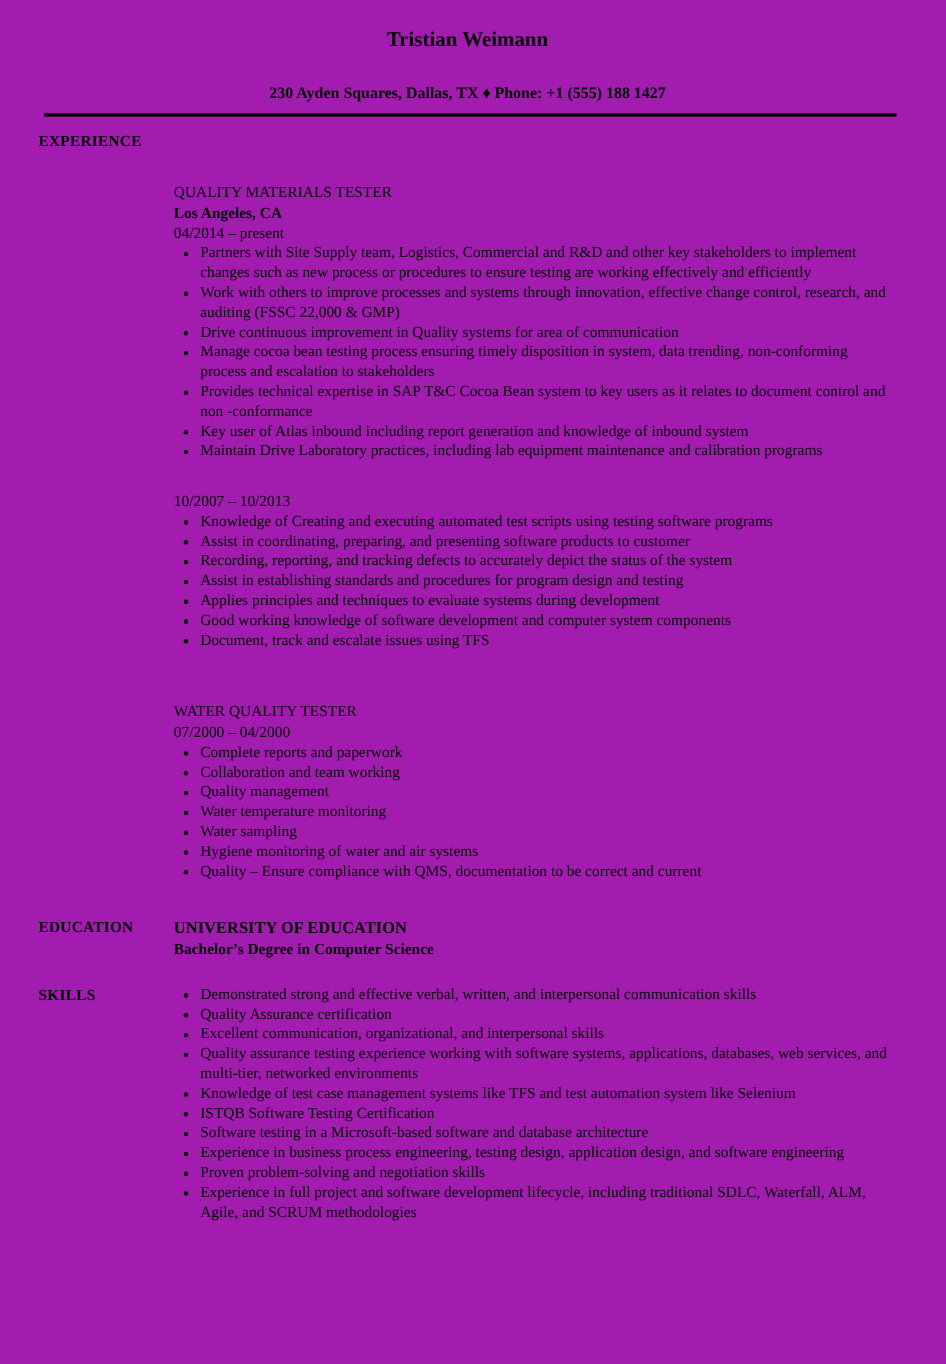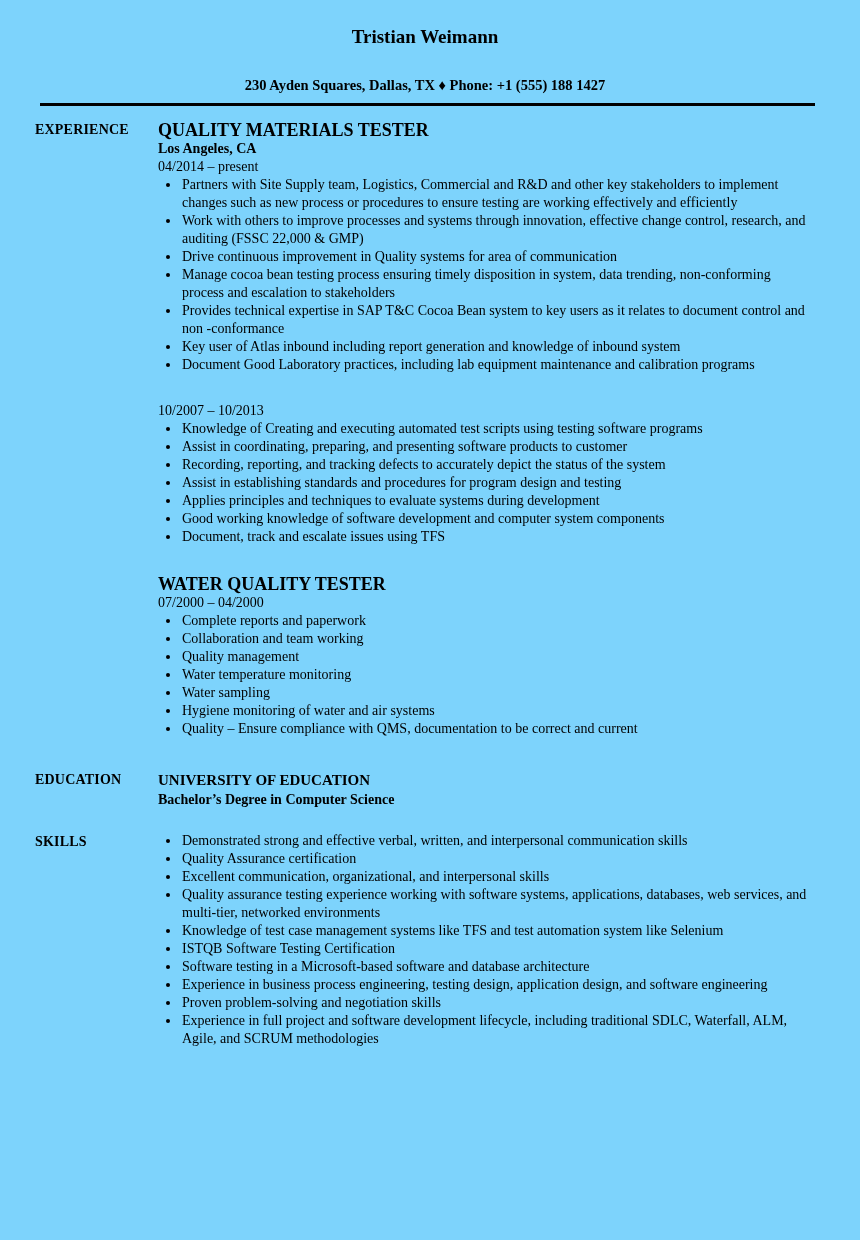--- a/index.html
+++ b/index.html
@@ -6,21 +6,21 @@
     margin: 0;
     padding: 0;
     background: #f7f7f7;
   }
   .page {
     position: relative;
     width: 860px;
     height: 1240px;
     box-sizing: border-box;
     padding: 27px 45px 0 35px;
-    background: #7dd3fc;
+    background: #a21caf;
     font-family: "Liberation Serif", serif;
     color: #000;
     overflow: hidden;
   }
   
   .name {
     text-align: center;
     font-size: 19px;
     font-weight: 700;
     line-height: 20px;
@@ -55,23 +55,24 @@
   .section-content {
     flex: 1;
     min-width: 0;
   }
   .section-experience { margin-top: 14px; }
   .section-education  { margin-top: 32px; }
   .section-skills     { margin-top: 22px; }
   
   .job + .job { margin-top: 28px; }
   .job-title {
-    font-weight: 700;
-    font-size: 18px;
+    font-weight: 400;
+    font-size: 14px;
     line-height: 20px;
+    margin-top: 46px;
   }
   .job-location {
     font-weight: 700;
     font-size: 14px;
     line-height: 18px;
   }
   .job-dates {
     font-size: 14px;
     line-height: 18px;
   }
@@ -117,21 +118,21 @@
         <div class="job-title">QUALITY MATERIALS TESTER</div>
         <div class="job-location">Los Angeles, CA</div>
         <div class="job-dates">04/2014 – present</div>
         <ul class="bullets">
             <li>Partners with Site Supply team, Logistics, Commercial and R&amp;D and other key stakeholders to implement changes such as new process or procedures to ensure testing are working effectively and efficiently</li>
             <li>Work with others to improve processes and systems through innovation, effective change control, research, and auditing (FSSC 22,000 &amp; GMP)</li>
             <li>Drive continuous improvement in Quality systems for area of communication</li>
             <li>Manage cocoa bean testing process ensuring timely disposition in system, data trending, non-conforming process and escalation to stakeholders</li>
             <li>Provides technical expertise in SAP T&amp;C Cocoa Bean system to key users as it relates to document control and non -conformance</li>
             <li>Key user of Atlas inbound including report generation and knowledge of inbound system</li>
-            <li>Document Good Laboratory practices, including lab equipment maintenance and calibration programs</li>
+            <li>Maintain Drive Laboratory practices, including lab equipment maintenance and calibration programs</li>
           </ul>
       </div>
 
       <div class="job">
         <div class="job-dates">10/2007 – 10/2013</div>
         <ul class="bullets">
             <li>Knowledge of Creating and executing automated test scripts using testing software programs</li>
             <li>Assist in coordinating, preparing, and presenting software products to customer</li>
             <li>Recording, reporting, and tracking defects to accurately depict the status of the system</li>
             <li>Assist in establishing standards and procedures for program design and testing</li>

